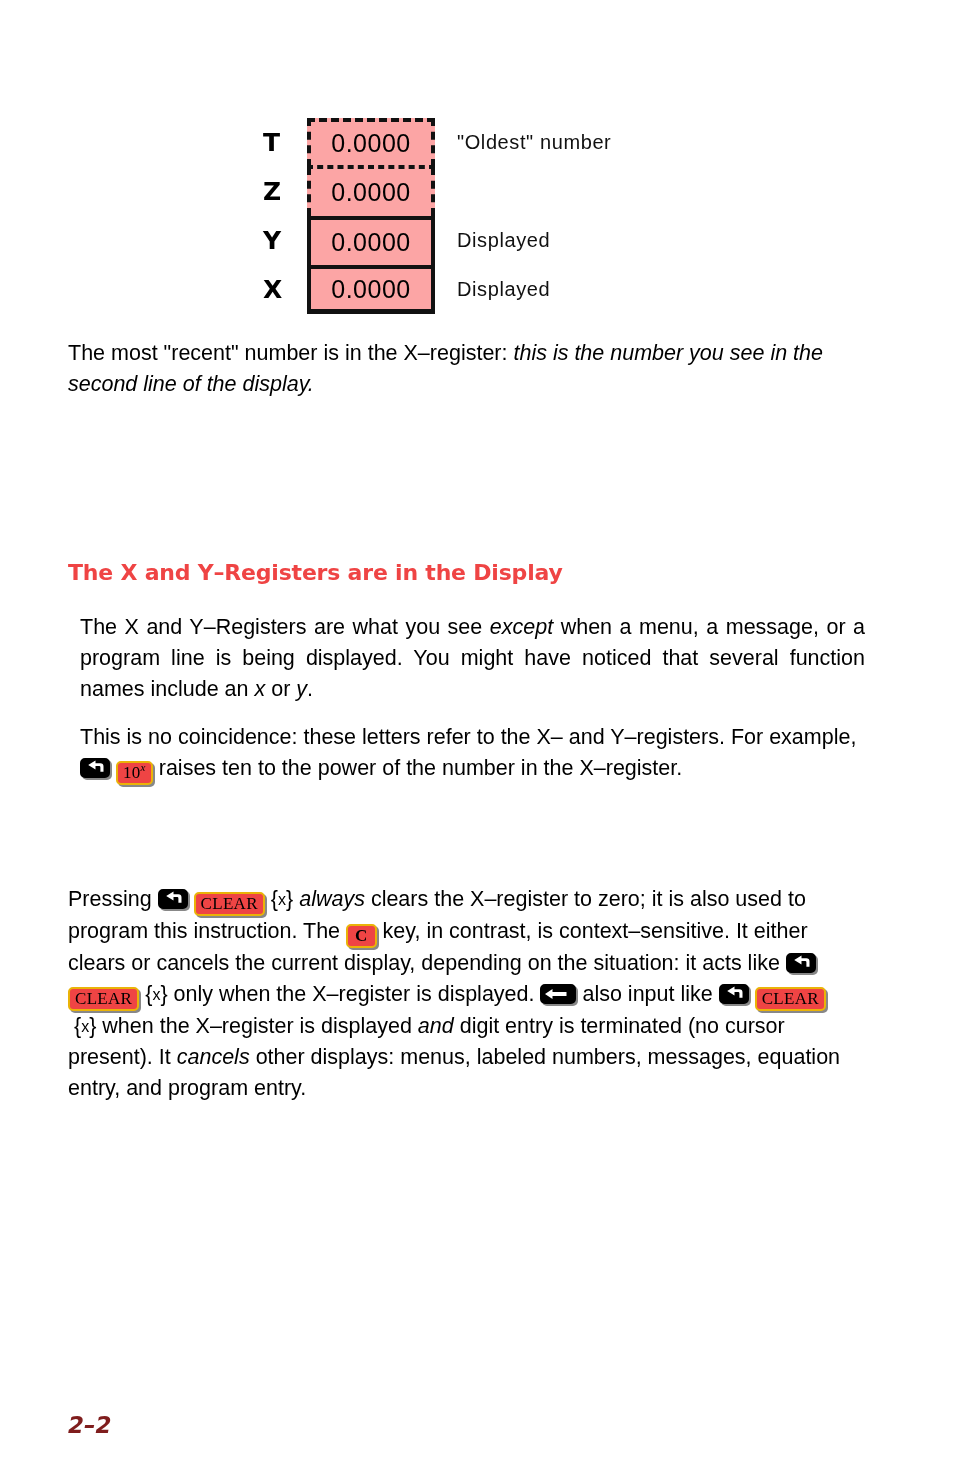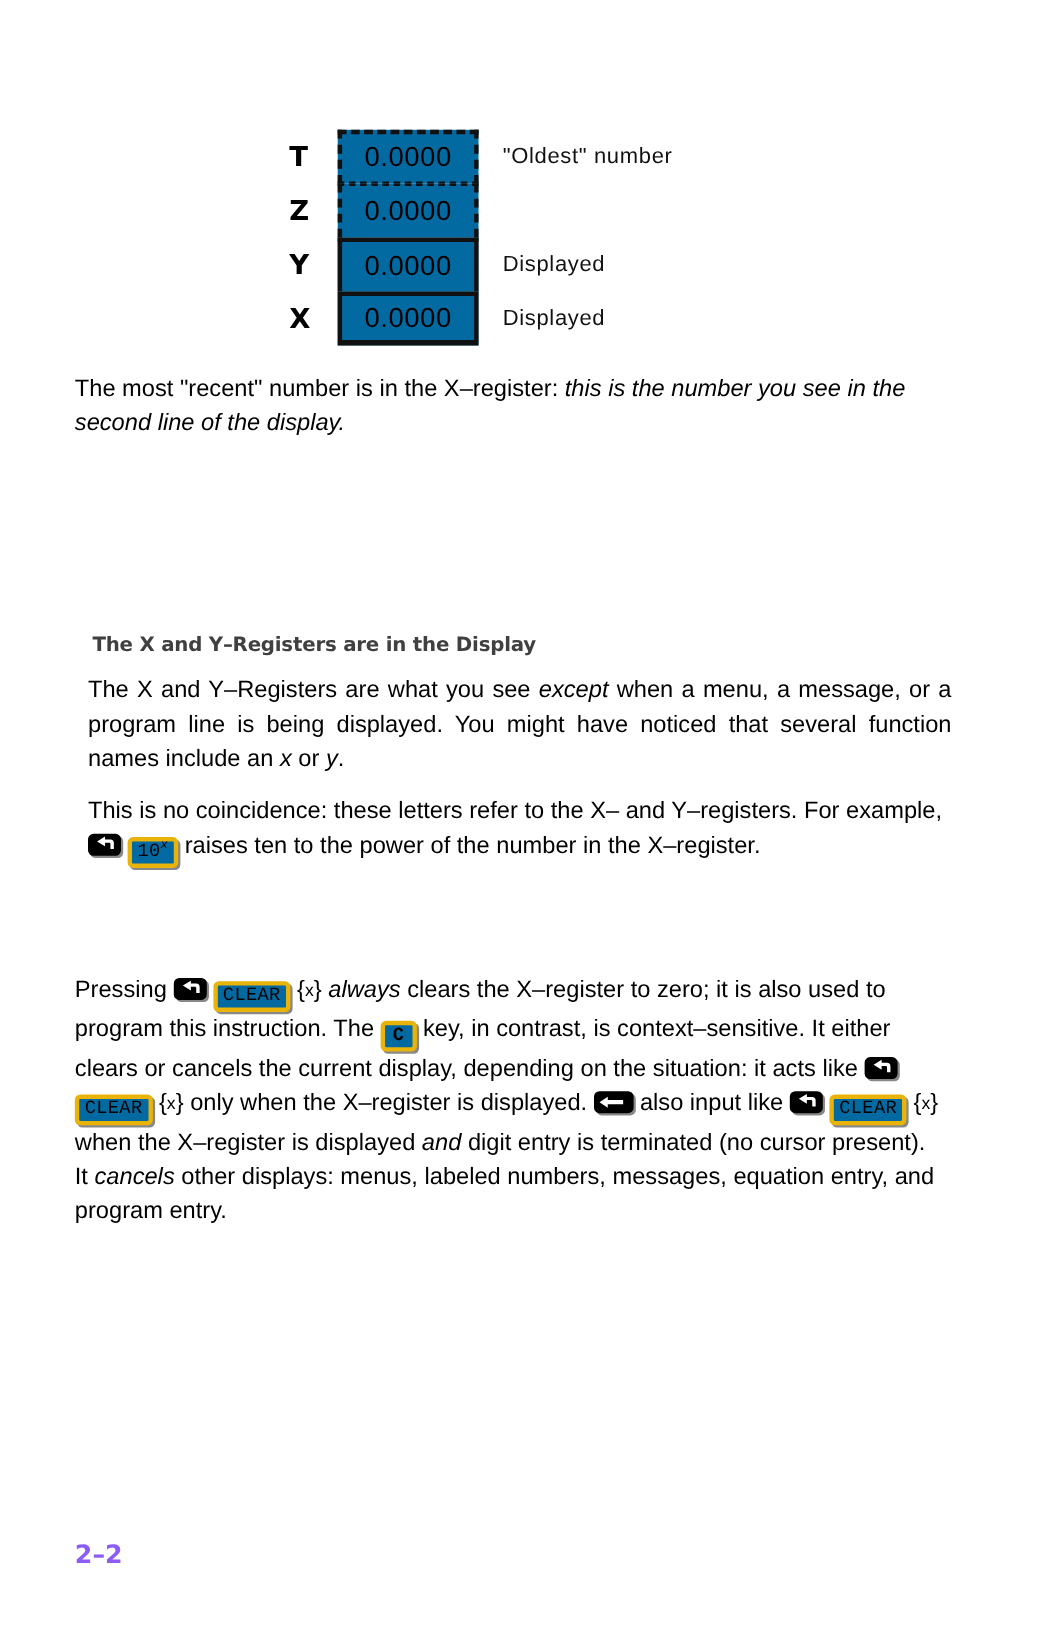--- a/index.html
+++ b/index.html
@@ -46,21 +46,21 @@
   .stack-cell {
     width: 128px;
     flex: 0 0 128px;
     box-sizing: border-box;
     display: flex;
     align-items: center;
     justify-content: center;
     font-family: "Liberation Sans", sans-serif;
     font-size: 25px;
     letter-spacing: 0.5px;
-    background: #0369a1;
+    background: #fca5a5;
   }
   
   .stack-cell.dashed-top {
     border-top: 4px dashed #111;
     border-left: 4px dashed #111;
     border-right: 4px dashed #111;
     border-bottom: 2px dashed #111;
   }
   .stack-cell.dashed-mid {
     border-top: 2px dashed #111;
@@ -105,26 +105,26 @@
   .body-block p { margin: 0 0 0 0; }
   .body-block .para + .para { margin-top: 17px; }
   .para { text-align: justify; }
   .para:last-child { text-align: left; }
   .para-last { text-align: left; }
   em.it { font-style: italic; }
 
   h2.section-head {
     position: absolute;
     left: 68px;
-    margin: 16px;
+    margin: 0;
     font-family: "DejaVu Sans", sans-serif;
     font-weight: 700;
-    font-size: 18px;
+    font-size: 22px;
     letter-spacing: -0.2px;
-    color: #404040;
+    color: #ef4444;
   }
 
   
   .key {
     display: inline-block;
     vertical-align: -3px;
     box-sizing: border-box;
     line-height: 1;
     text-align: center;
     white-space: nowrap;
@@ -143,25 +143,25 @@
     padding: 0;
   }
   .key-back {
     width: 36px;
     height: 20px;
     padding: 0;
   }
   .key-dark svg { display: block; margin: 0 auto; }
   
   .key-light {
-    background: #0369a1;
-    border: 4px solid #eab308;
+    background: #ef4444;
+    border: 2px solid #eab308;
     border-radius: 5px;
     box-shadow: 2px 2px 0 #888;
-    font-family: Liberation Mono, monospace;
+    font-family: Liberation Serif, serif;
     font-size: 17px;
     padding: 1px 5px 2px 5px;
     letter-spacing: 0.3px;
   }
   .key-c { padding: 1px 7px 2px 7px; font-weight: 600; }
   .key-pow sup {
     font-size: 11px;
     font-style: italic;
     vertical-align: super;
     line-height: 0;
@@ -172,27 +172,28 @@
   }
   .brace-x .xs {
     font-size: 16px;
     vertical-align: 1px;
   }
 
   
   .footer {
     position: absolute;
     left: 68px;
-    bottom: 51px;
+    bottom: 40px;
     display: flex;
     align-items: baseline;
     font-family: "DejaVu Sans", sans-serif;
     font-weight: 700;
     font-size: 23px;
-    color: #8b5cf6;
+    color: #7f1d1d;
+    font-style: italic;
   }
   .footer .pagenum { width: 88px; flex: 0 0 88px; }
 </style>
 </head>
 <body>
 
 <div class="page">
 
   <div class="stack-figure">
 

